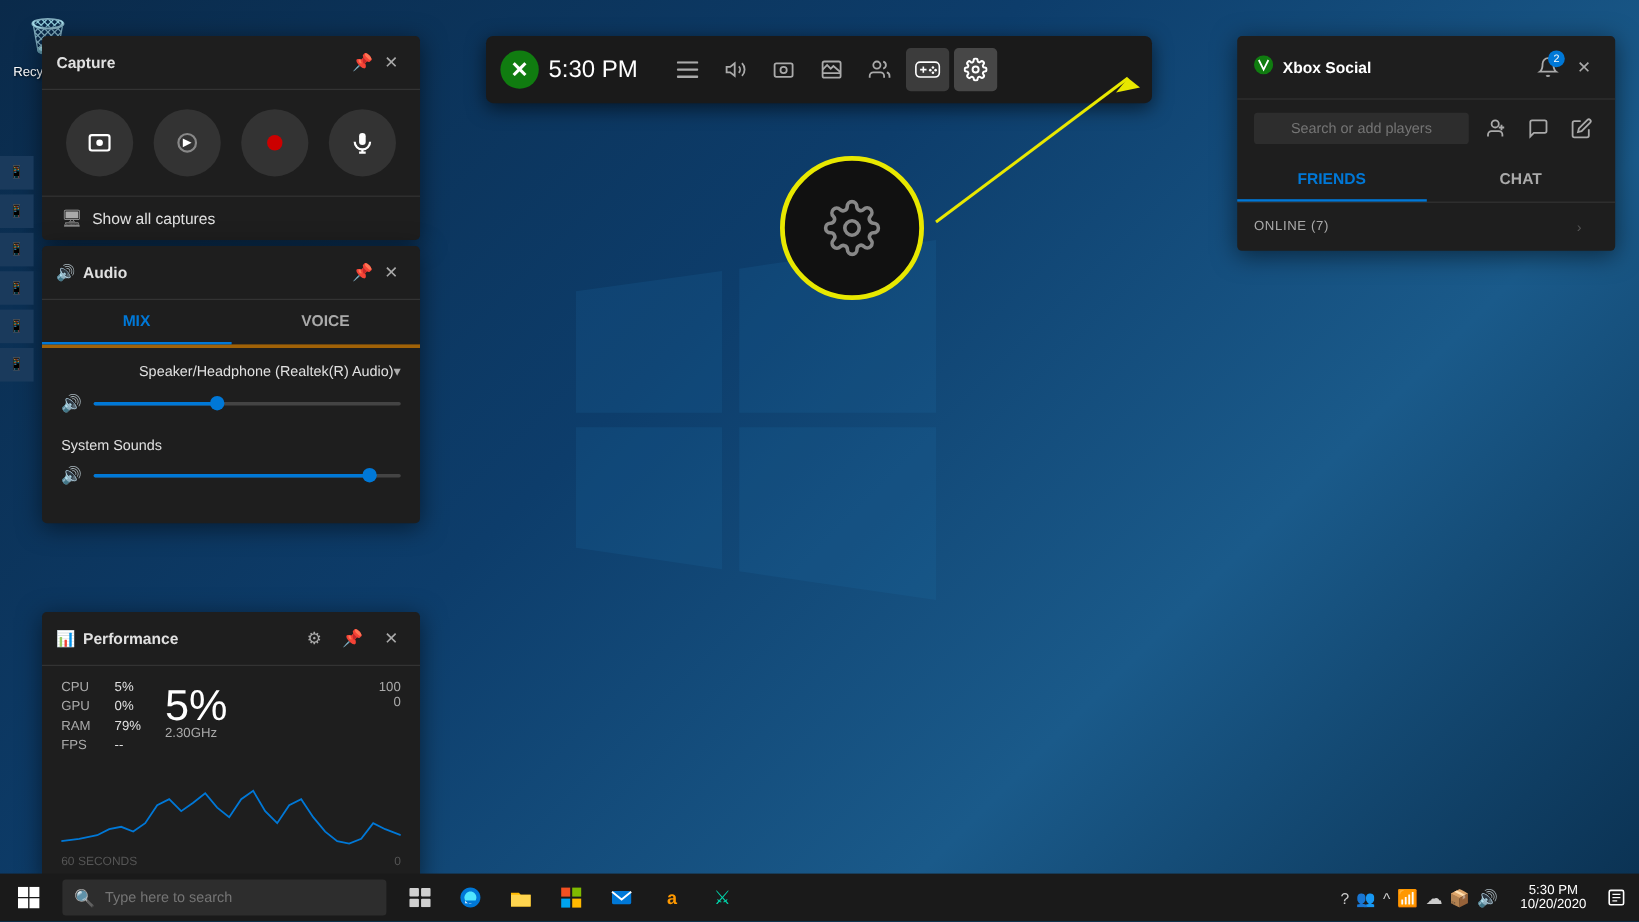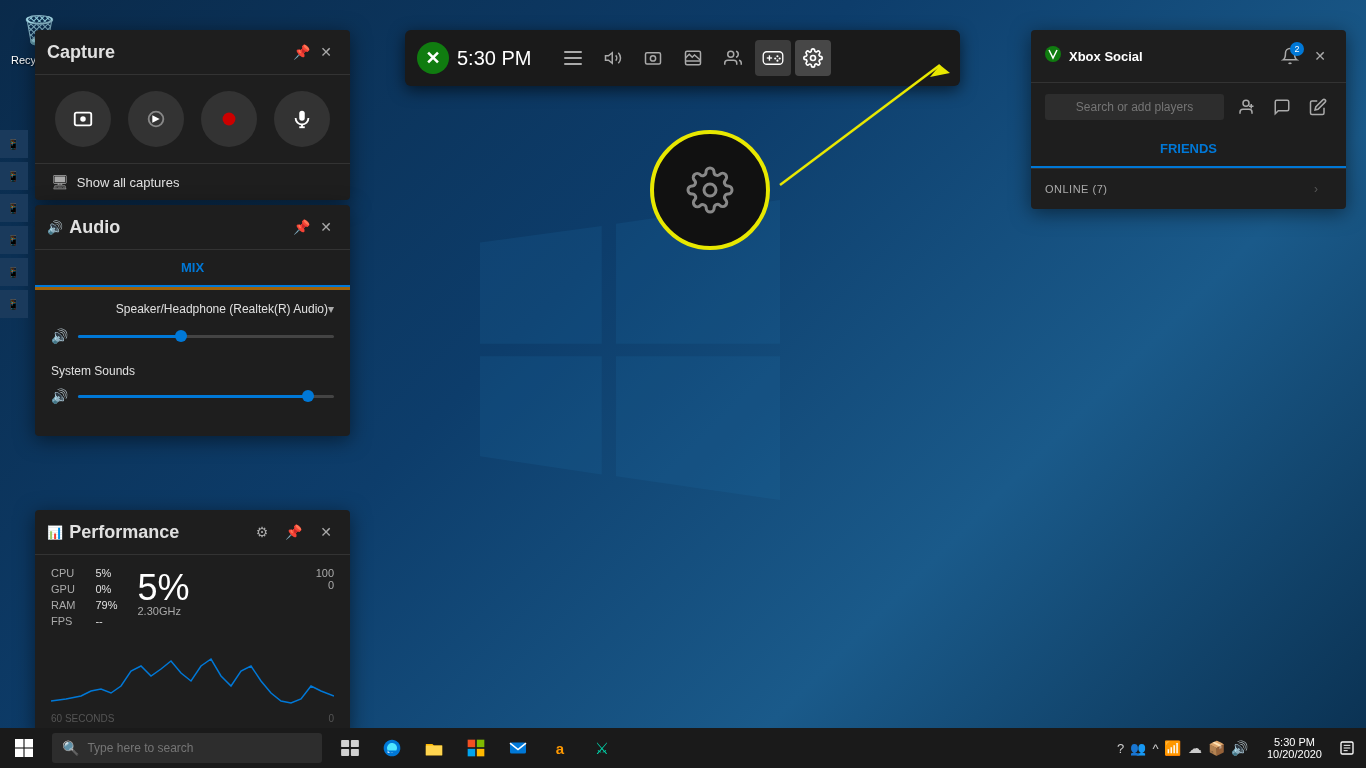--- a/index.html
+++ b/index.html
@@ -145,21 +145,21 @@
       color: white;
       box-shadow: 0 4px 20px rgba(0,0,0,0.5);
     }
     .panel-header {
       display: flex;
       align-items: center;
       padding: 10px 12px;
       border-bottom: 1px solid #333;
     }
     .panel-title {
-      font-size: 18px;
+      font-size: 13px;
       font-weight: 600;
       flex: 1;
       color: #e0e0e0;
     }
     .panel-btn {
       width: 24px;
       height: 24px;
       background: none;
       border: none;
       color: #aaa;
@@ -629,20 +629,21 @@
 
 <div class="panel audio-panel">
   <div class="panel-header">
     <span style="font-size:13px; margin-right:6px; color:#aaa;">🔊</span>
     <span class="panel-title">Audio</span>
     <button class="panel-btn" title="Pin">📌</button>
     <button class="panel-btn" title="Close">✕</button>
   </div>
   <div class="audio-tabs">
     <div class="audio-tab active">MIX</div>
+    <div class="audio-tab">VOICE</div>
   </div>
   <div class="audio-content">
     <div class="audio-device">
       <span>Speaker/Headphone (Realtek(R) Audio)</span>
       <span style="color:#aaa;">▾</span>
     </div>
     <div class="audio-slider-row">
       <span class="audio-icon">🔊</span>
       <div class="slider-track">
         <div class="slider-fill" style="width: 40%;"></div>
@@ -815,20 +816,21 @@
     </button>
     <button class="social-icon-btn" title="Compose">
       <svg width="18" height="18" viewBox="0 0 24 24" fill="none" stroke="#aaa" stroke-width="2">
         <path d="M11 4H4a2 2 0 0 0-2 2v14a2 2 0 0 0 2 2h14a2 2 0 0 0 2-2v-7"></path>
         <path d="M18.5 2.5a2.121 2.121 0 0 1 3 3L12 15l-4 1 1-4 9.5-9.5z"></path>
       </svg>
     </button>
   </div>
   <div class="social-tabs">
     <div class="social-tab active">FRIENDS</div>
+    <div class="social-tab">CHAT</div>
   </div>
   <div class="social-content">
     <div class="social-content-row">
       <span class="online-header">ONLINE (7)</span>
       <span class="scroll-indicator">›</span>
     </div>
   </div>
 </div>
 
 <div class="taskbar">

